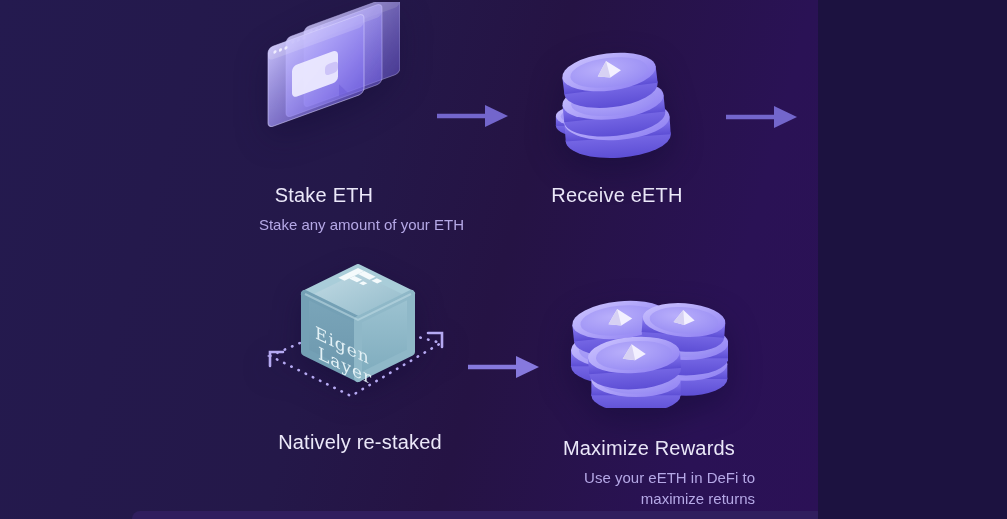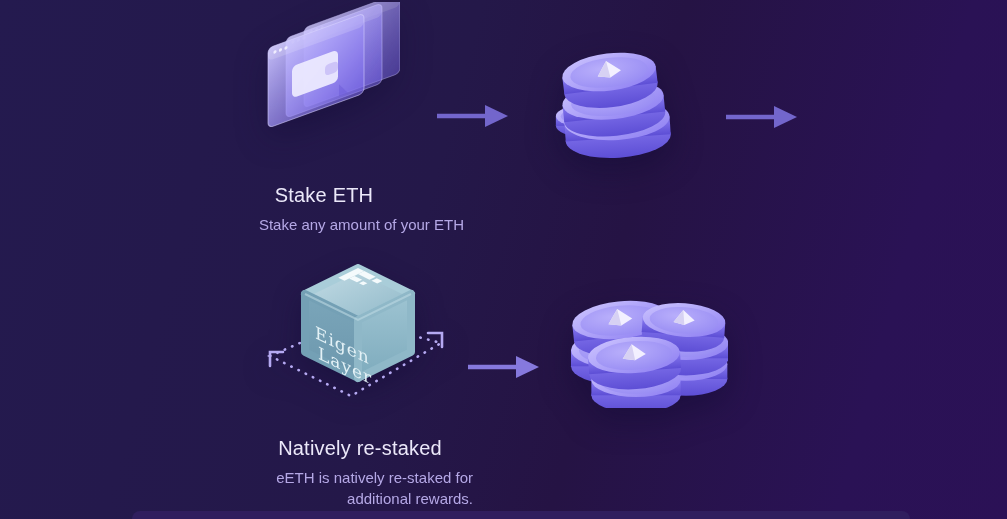--- a/index.html
+++ b/index.html
@@ -1,32 +1,33 @@
 <!DOCTYPE html>
 <html><head>
 <meta charset="utf-8">
 <style>
   html,body{margin:0;padding:0;background:#1c1240;}
   .stage{
-    position:relative;width:1007px;height:519px;overflow:hidden;
+    position:relative;width:802px;height:519px;overflow:hidden;
     background:linear-gradient(105deg,#241a4f 0%,#241849 42%,#251344 60%,#2a1255 85%,#2b1156 100%);
     font-family:"Liberation Sans",sans-serif;
+    padding-left:16px;
   }
   .step{position:absolute;width:320px;height:260px;}
   .step .title{
     position:absolute;top:182px;width:100%;text-align:center;
     font-size:20px;font-weight:400;color:#ebe8f9;letter-spacing:.2px;
   }
   .step .subtitle{
     position:absolute;top:212px;left:50%;transform:translateX(-50%);
     text-align:right;font-size:15px;line-height:21px;color:#b5a8e6;
   }
   .step1{left:164px;top:2px;}  .step1 .subtitle{width:280px;}
   .step2{left:457px;top:2px;}  .step2 .subtitle{width:256px;}
-  .step3{left:200px;top:255px;} .step3 .subtitle{width:226px;}
+  .step3{left:200px;top:249px;} .step3 .subtitle{width:226px;}
   .step4{left:489px;top:255px;} .step4 .subtitle{width:212px;}
   .icon{position:absolute;filter:drop-shadow(0 12px 16px rgba(15,8,50,.45));}
   .icon1{left:250px;top:2px;}
   .icon2{left:551px;top:30px;}
   .icon3{left:263px;top:256px;filter:drop-shadow(0 10px 14px rgba(15,8,50,.4));}
   .icon4{left:568px;top:276px;}
   .arrow{position:absolute;color:#7366cc;}
   .arrow1{left:435px;top:101px;}
   .arrow2{left:724px;top:102px;}
   .arrow3{left:466px;top:352px;color:#8679dd;}
@@ -119,31 +120,31 @@
         <g>
           <rect x="24" y="27" width="46" height="32" rx="5" fill="#eeebff" opacity="0.92"></rect>
           <rect x="57" y="38" width="13" height="11" rx="4" fill="#cdc4f8"></rect>
           <path d="M71,62 l9,12 h-9 z" fill="#6a59d8" opacity="0.45"></path>
         </g>
       </g>
     </g>
   </svg>
 
   <div class="step step2">
+    <div class="title">Receive eETH</div>
   </div>
   <svg class="icon icon2" width="130" height="130">
     <use href="#coin" transform="translate(34,86) scale(0.62,0.58)"></use>
     <use href="#coin" transform="translate(66,90) rotate(-4) scale(1.12,1.05)"></use>
     <use href="#coin" transform="translate(62,70) rotate(-6) scale(1.08,1)"></use>
     <use href="#coinEth" transform="translate(58,42) rotate(-7) scale(1,0.98)"></use>
   </svg>
 
   <div class="step step3">
     <div class="title">Natively re-staked</div>
-    <div class="subtitle">eETH is natively re-staked for additional rewards.</div>
   </div>
   <svg class="icon icon3" width="190" height="152">
     <path d="M7,100 L90,64 L178,87 L88,140 Z" fill="none" stroke="#b5a9f2" stroke-width="2.6" stroke-dasharray="0.5 7.5" stroke-linecap="round"></path>
     <path d="M20,96 L7,96 L7,110" fill="none" stroke="#b5a9f2" stroke-width="2.6" stroke-linecap="round"></path>
     <path d="M165,77 L179,77 L179,91" fill="none" stroke="#b5a9f2" stroke-width="2.6" stroke-linecap="round"></path>
     <g>
       <path d="M95,12 L148,38 L95,64 L42,38 Z" fill="url(#gCubeTop)" stroke="#a9cdd9" stroke-width="8" stroke-linejoin="round"></path>
       <path d="M42,38 L95,64 L95,122 L42,96 Z" fill="url(#gCubeLeft)" stroke="#74a0b5" stroke-width="8" stroke-linejoin="round"></path>
       <path d="M95,64 L148,38 L148,96 L95,122 Z" fill="url(#gCubeRight)" stroke="#8fb8c8" stroke-width="8" stroke-linejoin="round"></path>
       <path d="M42,38 L95,64 L148,38" fill="none" stroke="#bcd8e2" stroke-width="2" opacity="0.6"></path>
@@ -154,20 +155,24 @@
         <rect x="12" y="19" width="15" height="10"></rect>
         <rect x="31" y="21" width="8" height="8"></rect>
       </g>
       <g transform="translate(52,82) skewY(26)" fill="#e3f1f6" font-family="DejaVu Serif, serif" font-size="17" letter-spacing="1">
         <text x="0" y="0">Eigen</text>
         <text x="3" y="19">Layer</text>
       </g>
     </g>
   </svg>
 
+  <div class="step step4">
+    <div class="title">Maximize Rewards</div>
+    <div class="subtitle">Use your eETH in DeFi to maximize returns</div>
+  </div>
   <svg class="icon icon4" width="160" height="132">
     <use href="#coin" transform="translate(50,74) scale(1,0.96)"></use>
     <use href="#coinEth" transform="translate(52,44) rotate(-6) scale(1.02,0.98)"></use>
     <use href="#coin" transform="translate(118,88) scale(0.88)"></use>
     <use href="#coin" transform="translate(118,67) scale(0.9)"></use>
     <use href="#coinEth" transform="translate(116,44) rotate(4) scale(0.88)"></use>
     <use href="#coin" transform="translate(68,104) scale(0.95,0.9)"></use>
     <use href="#coinEth" transform="translate(66,79) rotate(-4) scale(0.98,0.95)"></use>
   </svg>
 

